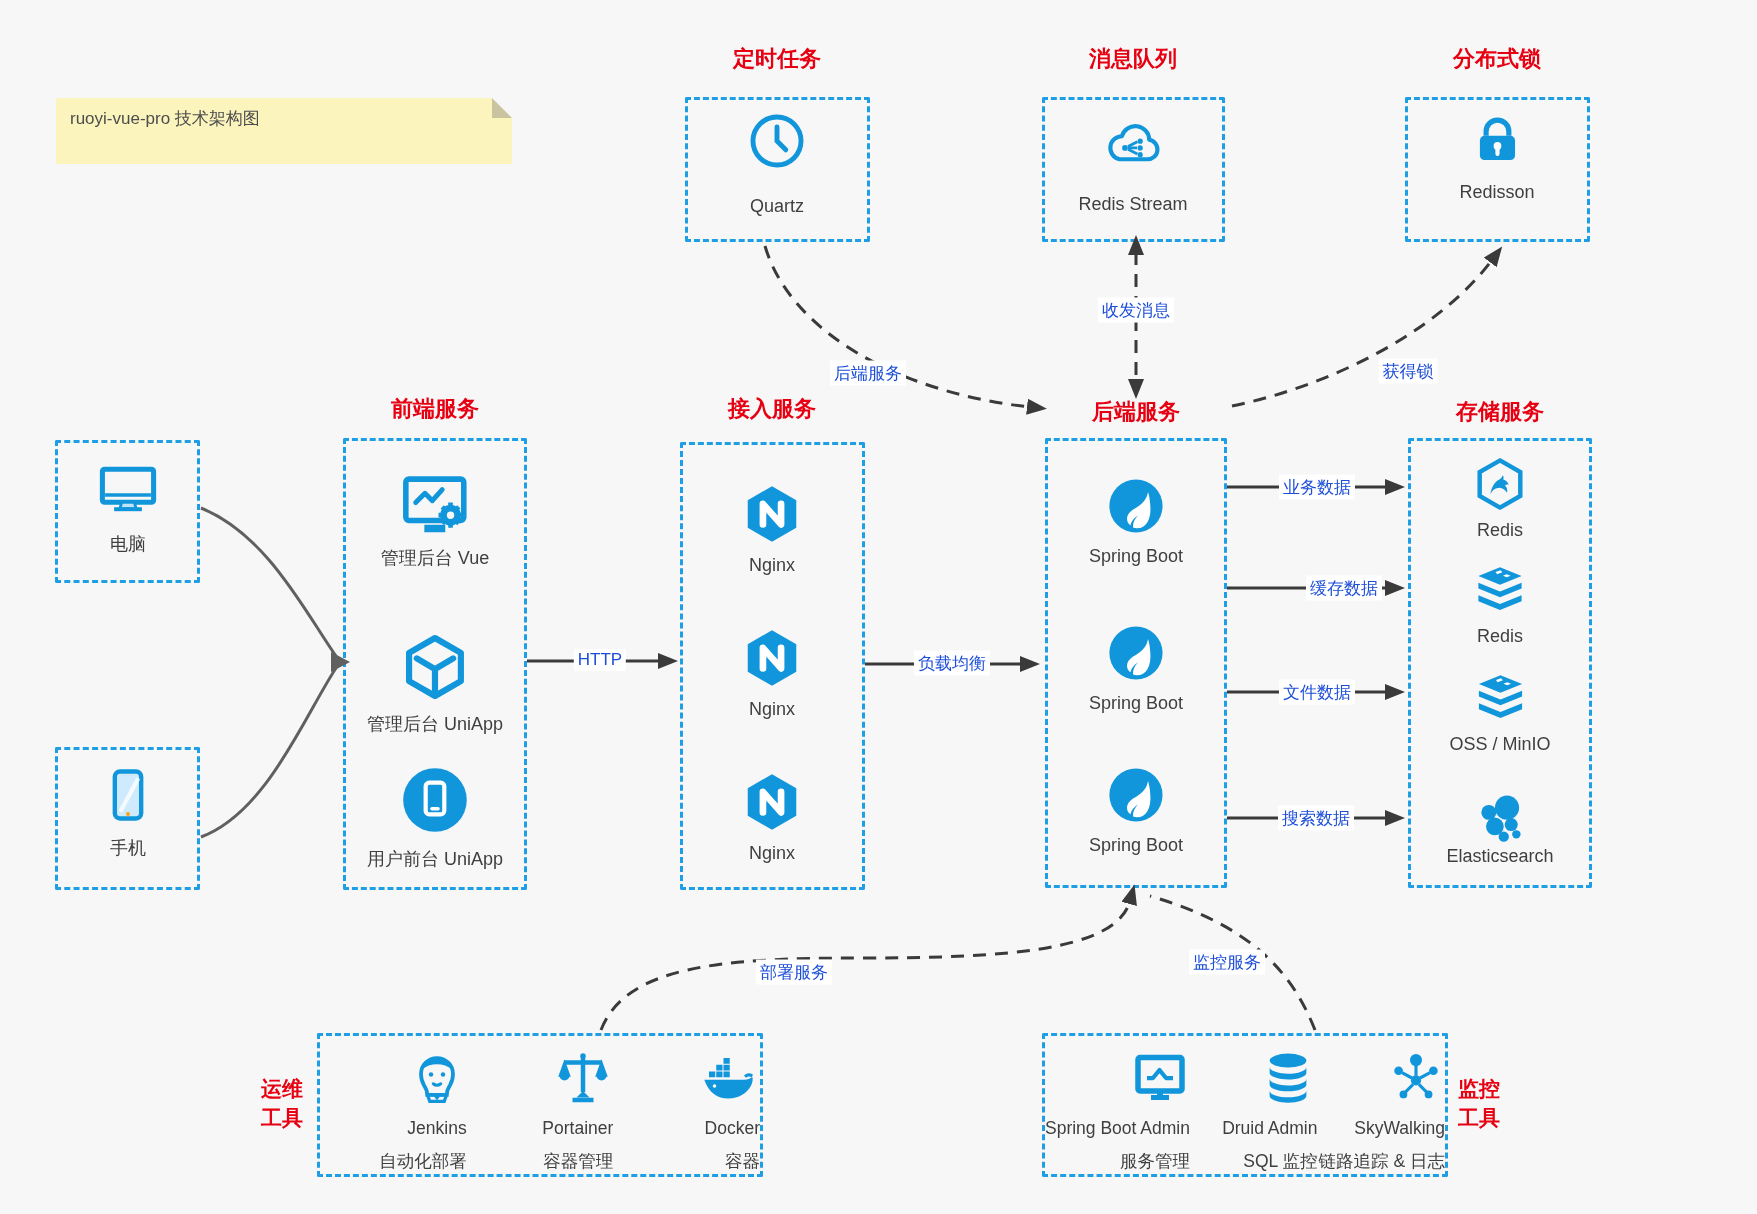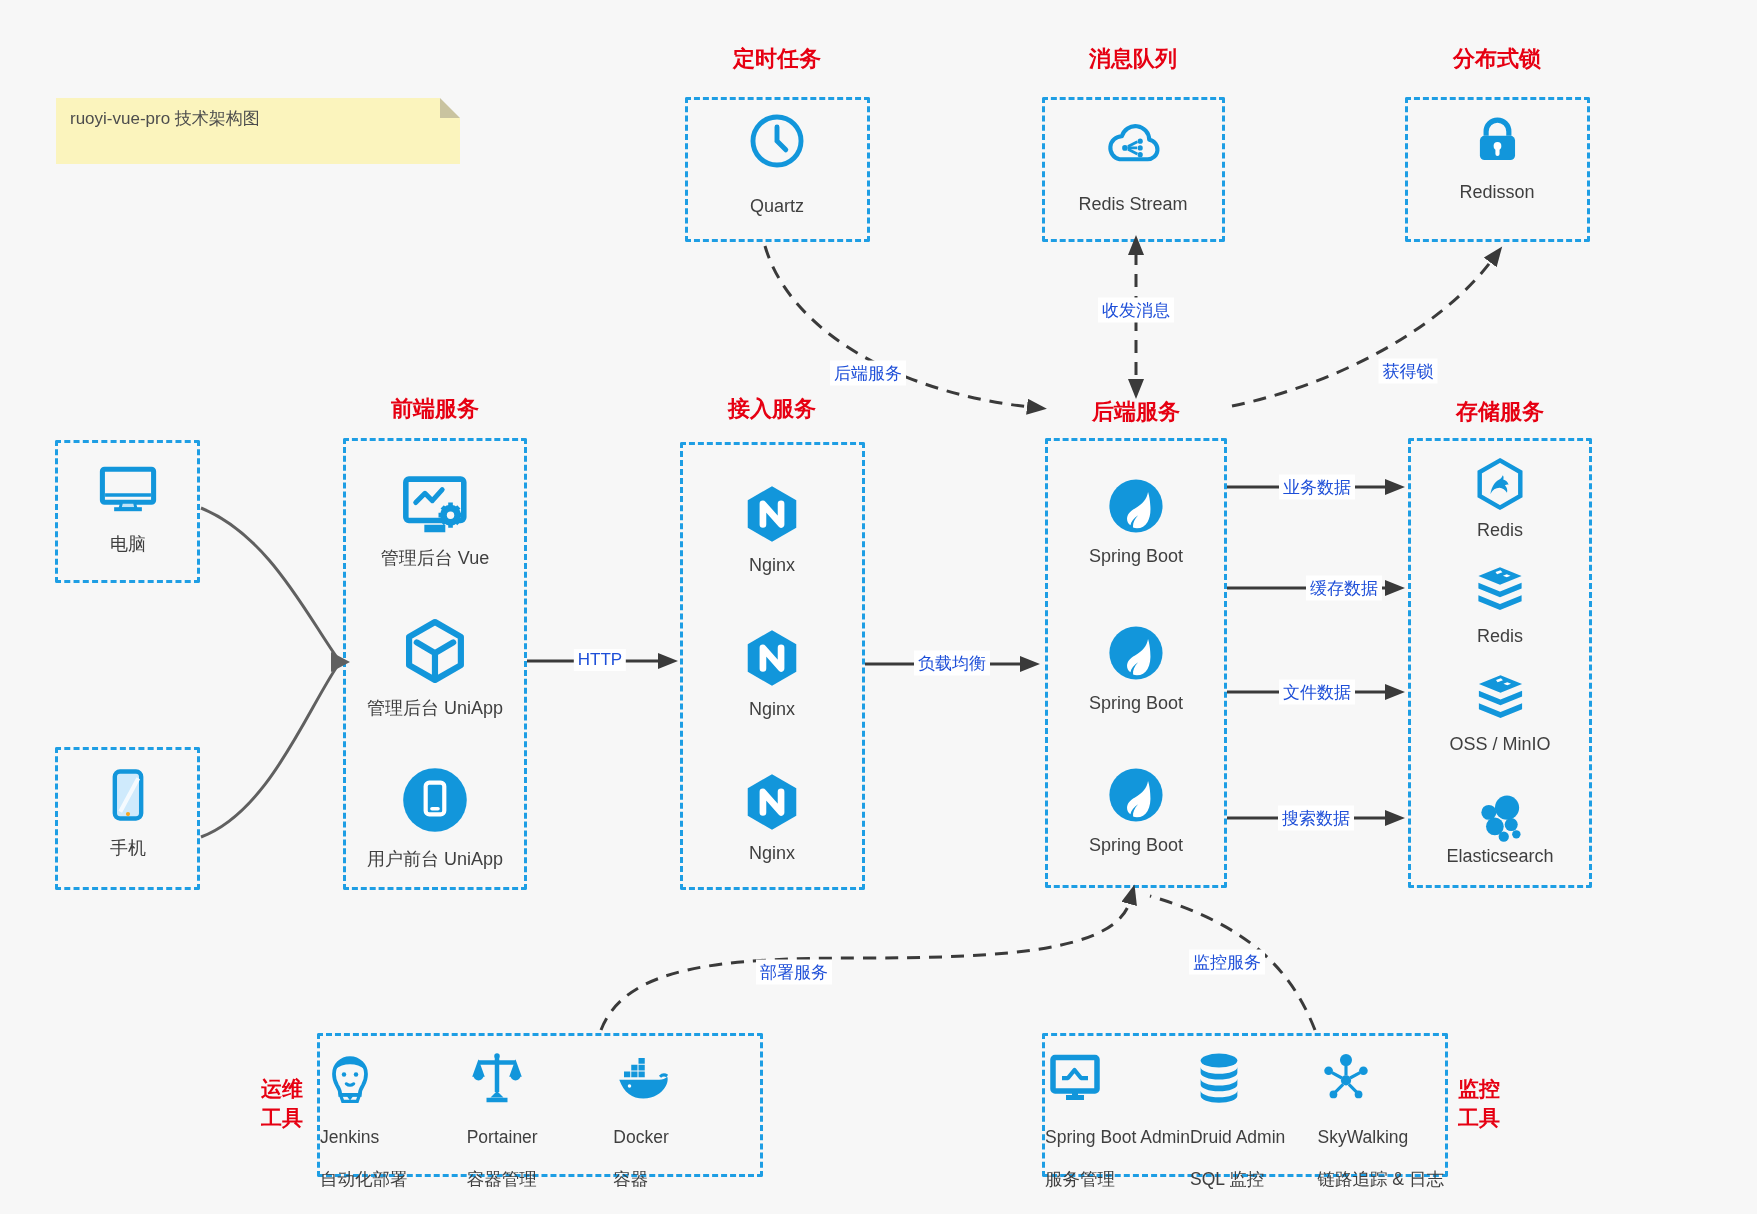--- a/index.html
+++ b/index.html
@@ -9,25 +9,25 @@
   .col-title{position:absolute;transform:translateX(-50%);font-size:22px;font-weight:700;color:#e60012;white-space:nowrap;z-index:4;}
   .side-title{position:absolute;font-size:21px;font-weight:700;color:#e60012;line-height:1.4;text-align:center;z-index:4;}
   .node{position:absolute;transform:translateX(-50%);display:flex;flex-direction:column;align-items:center;z-index:3;}
   .nlabel{font-size:18px;color:#3f3f3f;white-space:nowrap;text-align:center;}
   .edge-label{position:absolute;transform:translate(-50%,-50%);background:#ffffff;font-size:17px;color:#1d4ed8;padding:1px 4px;white-space:nowrap;z-index:5;}
   .ic{display:block;line-height:0;}
   #wires{position:absolute;left:0;top:0;z-index:2;pointer-events:none;}
   .wire-solid{stroke:#3a3a3a;stroke-width:3;fill:none;}
   .wire-gray{stroke:#606060;stroke-width:3;fill:none;}
   .wire-dash{stroke:#3a3a3a;stroke-width:3;fill:none;stroke-dasharray:13 9;}
-  .note{position:absolute;left:56px;top:98px;width:404px;height:66px;background:#fbf4bd;z-index:4;}
+  .note{position:absolute;left:56px;top:98px;width:456px;height:66px;background:#fbf4bd;z-index:4;}
   .note-text{padding:9px 0 0 14px;font-size:17px;color:#4d4d4d;line-height:1.45;}
   .note .fold{position:absolute;top:0;right:0;width:0;height:0;border-top:20px solid #f7f7f7;border-left:20px solid #c9c3a0;}
   .tool-box{display:flex;justify-content:space-around;align-items:flex-start;padding-top:12px;}
-  .tool-item{flex:1;display:flex;flex-direction:column;align-items:flex-start;gap:18px;}
+  .tool-item{flex:1;display:flex;flex-direction:column;align-items:flex-end;gap:9px;}
   .tname{font-size:17.5px;color:#3f3f3f;white-space:nowrap;text-align:center;line-height:1.35;}
 </style>
 </head>
 <body>
 
 <div id="canvas">
 
   <svg id="wires" width="1757" height="1214">
     <defs>
       <marker id="arrD" markerUnits="userSpaceOnUse" markerWidth="22" markerHeight="18" refX="3" refY="8" orient="auto-start-reverse">
@@ -143,21 +143,21 @@
           <path d="M8.6 19.6h6.8" stroke="#1296db" stroke-width="2.4"></path>
           <circle cx="17.1" cy="15.3" r="3.4" fill="#1296db"></circle>
           <g stroke="#1296db" stroke-width="1.5">
             <path d="M17.1 11.2v1.2M17.1 18.2v1.2M13.2 15.3h1.2M19.9 15.3h1.2M14.4 12.6l.9.9M18.9 17.1l.9.9M19.8 12.6l-.9.9M15.3 17.1l-.9.9"></path>
           </g>
           <circle cx="17.1" cy="15.3" r="1.2" fill="#f7f7f7"></circle>
         </svg>
     </span>
     <div class="nlabel">管理后台 Vue</div>
   </div>
-  <div class="node" style="left:435px;top:614px;gap:8px;">
+  <div class="node" style="left:435px;top:630px;gap:8px;">
     <span class="ic">
       <svg width="74" height="74" viewBox="0 0 24 24" fill="none" stroke="#1296db" stroke-width="2" stroke-linejoin="round" stroke-linecap="round">
           <path d="M12 2.6 20.4 7.4v9.2L12 21.4 3.6 16.6V7.4Z"></path>
           <path d="M12 12.7 6.1 9.2M12 12.7l5.9-3.5M12 12.7v7.8"></path>
         </svg>
     </span>
     <div class="nlabel">管理后台 UniApp</div>
   </div>
   <div class="node" style="left:435px;top:764px;gap:11px;">
     <span class="ic">

